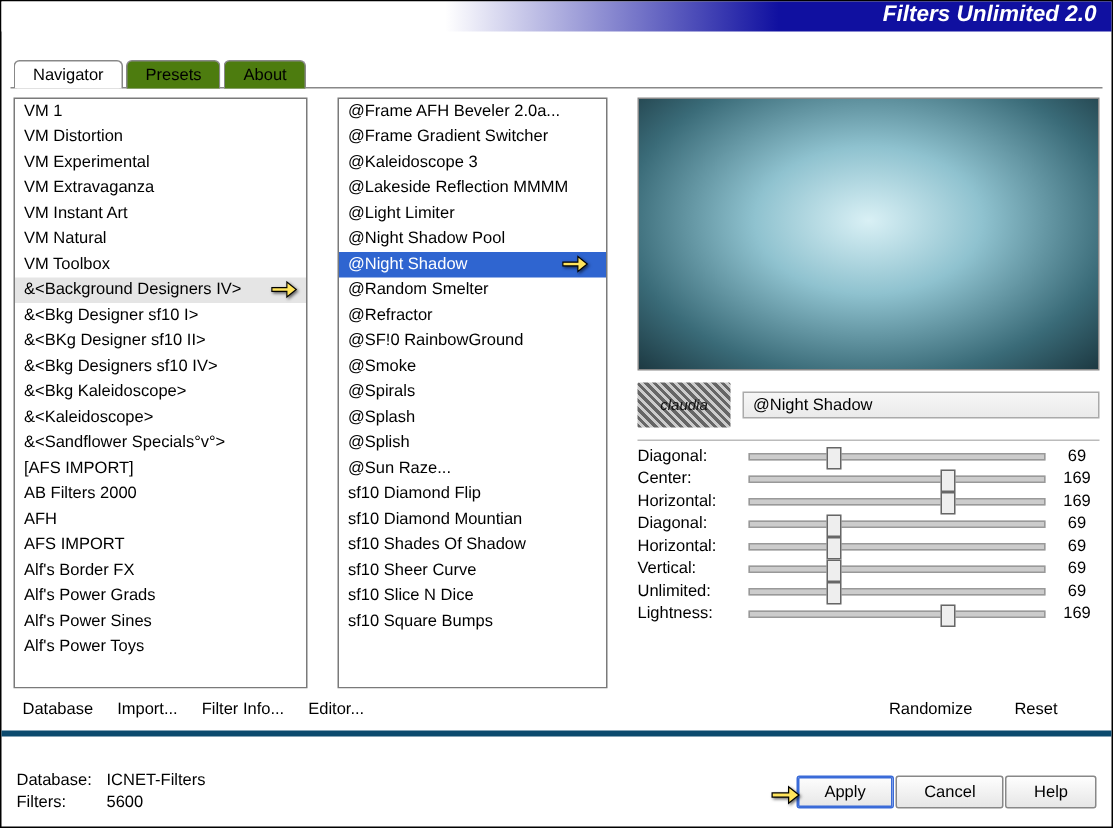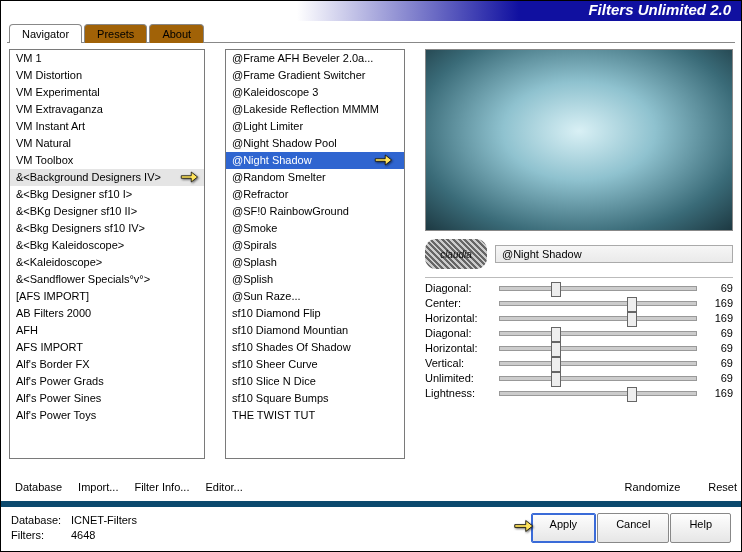--- a/index.html
+++ b/index.html
@@ -1,48 +1,48 @@
 <!DOCTYPE html>
 <html><head>
 <meta charset="utf-8">
 <style>
 html,body{margin:0;padding:0;font-family:"MS Sans Serif","Segoe UI",Arial,sans-serif;font-size:11px;color:#000;background:#fff}
 .window{width:742px;height:552px;border:1px solid #000;box-sizing:border-box;position:relative;display:flex;flex-direction:column;background:#fff}
 .titlebar{height:20px;background:linear-gradient(90deg,#fff 0%,#fff 40%,#1010a0 70%,#1010a0 100%);display:flex;align-items:flex-start;justify-content:flex-end;padding-right:10px}
 .titlebar-text{font-style:italic;font-weight:bold;color:#fff;font-size:15px}
-.tabs{display:flex;padding-left:8px;margin-top:2px}
-.tab{border:1px solid #888;border-bottom:none;padding:3px 12px;background:#a16207;font-size:11px;margin-right:2px;border-radius:4px 4px 0 0;position:relative;top:1px}
+.tabs{display:flex;padding-left:8px;margin-top:18px}
+.tab{border:1px solid #888;border-bottom:none;padding:3px 12px;background:#4d7c0f;font-size:11px;margin-right:2px;border-radius:4px 4px 0 0;position:relative;top:1px}
 .tab.active{background:#fff;font-weight:normal;z-index:2}
 .tabrule{border-top:1px solid #888;margin:0 6px}
 .main{flex:1;display:flex;padding:6px 8px 0 8px;gap:20px;overflow:hidden}
 .col{display:flex;flex-direction:column}
 .listbox{border:1px solid #7a7a7a;background:#fff;overflow-y:scroll;overflow-x:hidden;font-size:11px}
 .listbox .item{padding:1px 6px;white-space:nowrap;cursor:default;line-height:15px;position:relative}
 .listbox .item.sel-gray{background:#e5e5e5}
 .listbox .item.sel-blue{background:#2f65d0;color:#fff}
 .col-left{width:196px}
 .col-left .listbox{height:408px}
 .col-mid{width:180px}
 .col-mid .listbox{height:408px}
 .col-right{flex:1;display:flex;flex-direction:column}
 .preview{border:1px solid #888;height:180px;background:radial-gradient(ellipse at 50% 45%,#d9f0f5 0%,#8fc2cf 35%,#3a6b78 75%,#1d3942 100%);margin-bottom:4px}
 .name-row{display:flex;align-items:center;gap:8px;margin:4px 0 6px 0}
-.stamp{width:62px;height:30px;background:repeating-linear-gradient(45deg,#666,#666 2px,#ccc 2px,#ccc 4px);border-radius:11px;display:flex;align-items:center;justify-content:center;color:#111;font-style:italic;font-size:10px}
+.stamp{width:62px;height:30px;background:repeating-linear-gradient(45deg,#666,#666 2px,#ccc 2px,#ccc 4px);border-radius:1px;display:flex;align-items:center;justify-content:center;color:#111;font-style:italic;font-size:10px}
 .filtername{flex:1;border:1px solid #aaa;background:linear-gradient(#f6f6f6,#eaeaea);padding:2px 6px;font-size:11px}
 .sep{border-top:1px solid #bbb;margin:2px 0 4px 0}
 .params{display:flex;flex-direction:column;gap:3px;font-size:11px}
 .param{display:flex;align-items:center}
 .plabel{width:68px}
 .ptrack{flex:1;height:3px;background:#ccc;border:1px solid #999;position:relative;margin:0 6px}
 .pthumb{position:absolute;top:-5px;width:8px;height:13px;background:#eee;border:1px solid #666}
-.pval{width:30px;text-align:right}
+.pval{width:30px;text-align:center}
 .btnrow{display:flex;gap:16px;padding:8px 0 8px 14px;align-items:center}
 .linkbtn{font-weight:normal;font-size:11px;cursor:pointer}
-.rightbtns{margin-left:auto;display:flex;gap:28px;padding-right:4px;font-weight:bold}
-.footer{border-top:6px solid #0c4a6e;padding:6px 10px 8px 10px;display:flex;font-size:11px}
+.rightbtns{margin-left:auto;display:flex;gap:28px;padding-right:36px;font-weight:bold}
+.footer{border-top:4px solid #0c4a6e;padding:22px 10px 8px 10px;display:flex;align-items:center;font-size:11px}
 .footer-left{line-height:15px}
 .footer-left .k{display:inline-block;width:60px}
 .footer-btns{margin-left:auto;display:flex;gap:1px}
 .wbtn{border:1px solid #888;background:linear-gradient(#fefefe,#e6e6e6);padding:4px 18px;font-size:11px;border-radius:2px;cursor:pointer;position:relative}
 .wbtn.primary{border:1px solid #3a6bd8;box-shadow:0 0 0 1px #3a6bd8 inset}
 .cursor{position:absolute;width:22px;height:22px;pointer-events:none}
 .cursor svg{filter:drop-shadow(1px 1px 1px rgba(0,0,0,.6))}
 ::-webkit-scrollbar{width:16px;background:#efefef}
 ::-webkit-scrollbar-thumb{background:#c8c8c8;border:1px solid #888}
 </style>
@@ -108,21 +108,20 @@
           <div class="item">@Spirals</div>
           <div class="item">@Splash</div>
           <div class="item">@Splish</div>
           <div class="item">@Sun Raze...</div>
           <div class="item">sf10 Diamond Flip</div>
           <div class="item">sf10 Diamond Mountian</div>
           <div class="item">sf10 Shades Of Shadow</div>
           <div class="item">sf10 Sheer Curve</div>
           <div class="item">sf10 Slice N Dice</div>
           <div class="item">sf10 Square Bumps</div>
-          <div class="item">THE TWIST TUT</div>
         </div>
     </div>
     <div class="col col-right">
       <div class="preview"></div>
       <div class="name-row">
         <div class="stamp">
             <span>claudia</span>
           </div>
         <div class="filtername">@Night Shadow</div>
       </div>
@@ -195,21 +194,21 @@
     <span class="linkbtn">Editor...</span>
     <div class="rightbtns">
       <span class="linkbtn">Randomize</span>
       <span class="linkbtn">Reset</span>
     </div>
   </div>
 
   <div class="footer">
     <div class="footer-left">
       <div><span class="k">Database:</span><span>ICNET-Filters</span></div>
-      <div><span class="k">Filters:</span><span>4648</span></div>
+      <div><span class="k">Filters:</span><span>5600</span></div>
     </div>
     <div class="footer-btns">
       <div class="wbtn primary">
         <span>Apply</span>
         <div class="cursor" style="left:-20px;top:1px">
           <svg viewBox="0 0 32 32" width="22" height="22">
               <path d="M4 14 L20 14 L20 8 L30 16 L20 24 L20 18 L4 18 Z" fill="#ffe45c" stroke="#000" stroke-width="1.2"></path>
             </svg>
         </div>
       </div>

